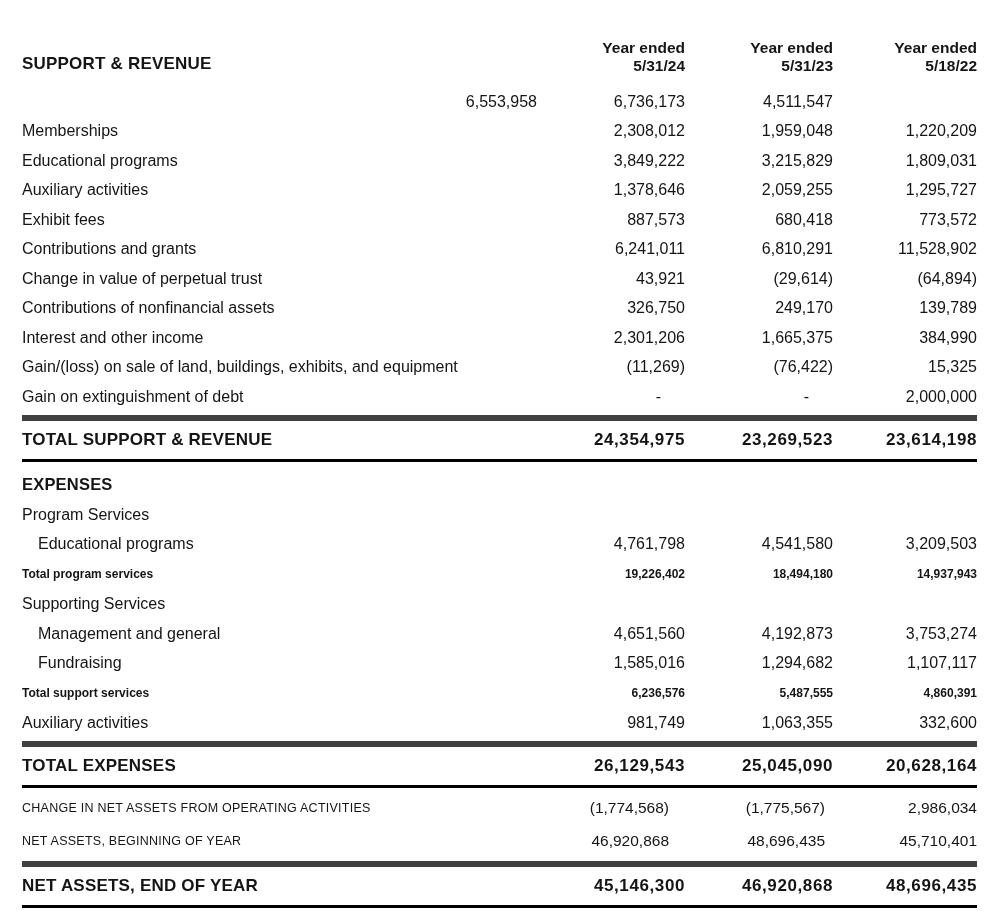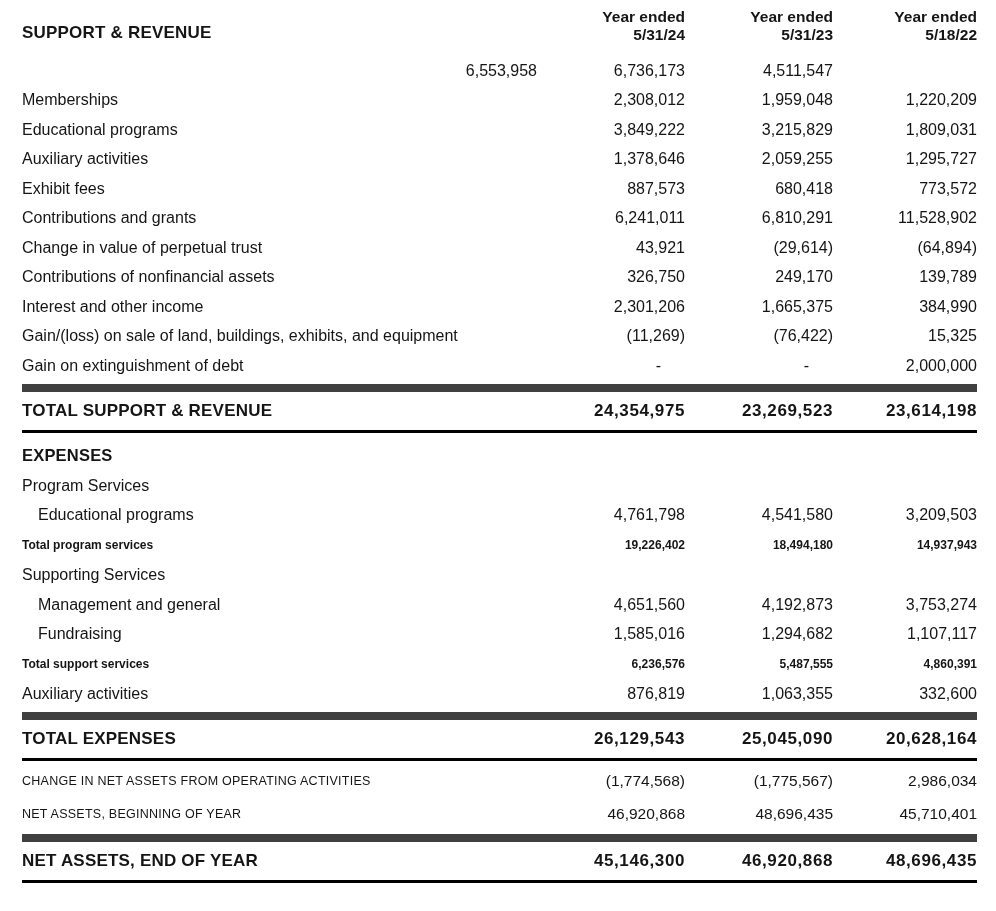--- a/index.html
+++ b/index.html
@@ -33,20 +33,21 @@
     font-weight: bold;
     font-size: 17px;
     letter-spacing: 0.2px;
     padding-bottom: 1px;
   }
   .colhead {
     text-align: right;
     font-weight: 600;
     font-size: 15.5px;
     line-height: 18px;
+    margin-top: 31px;
   }
 
   
   .row.item, .row.item-indent {
     height: 29.5px;
     font-size: 16px;
   }
   .row.item-indent .label { padding-left: 16px; }
 
   .row.subheader {
@@ -59,34 +60,35 @@
     font-weight: bold;
   }
   .row.section-header {
     height: 31px;
     font-size: 16.5px;
     font-weight: bold;
     margin-top: 7px;
     letter-spacing: 0.2px;
   }
   .row.grand-total {
-    border-top: 8px solid #404040;
+    border-top: 6px solid #404040;
     border-bottom: 3px solid #000;
     padding: 9px 0;
     margin-top: 3px;
     margin-bottom: 4px;
     font-weight: bold;
     font-size: 17px;
   }
   .row.grand-total .cell.value { letter-spacing: 0.6px; }
   .row.grand-total .label { letter-spacing: 0.2px; }
 
   .row.small-caps {
     height: 33px;
     font-size: 15.5px;
+    gap: 8px;
   }
   .row.small-caps .label {
     font-size: 12.5px;
     letter-spacing: 0.25px;
   }
 </style>
 </head>
 <body style="background: rgb(255, 255, 255); color: rgb(21, 21, 21);">
 
 <div class="page">
@@ -222,21 +224,21 @@
         <div class="cell value">1,107,117</div>
       </div>
       <div class="row total">
         <div class="cell label">Total support services</div>
         <div class="cell value">6,236,576</div>
         <div class="cell value">5,487,555</div>
         <div class="cell value">4,860,391</div>
       </div>
       <div class="row item">
         <div class="cell label">Auxiliary activities</div>
-        <div class="cell value">876,819</div>
+        <div class="cell value">981,749</div>
         <div class="cell value">1,063,355</div>
         <div class="cell value">332,600</div>
       </div>
       <div class="row grand-total">
         <div class="cell label">TOTAL EXPENSES</div>
         <div class="cell value">26,129,543</div>
         <div class="cell value">25,045,090</div>
         <div class="cell value">20,628,164</div>
       </div>
       <div class="row small-caps">

